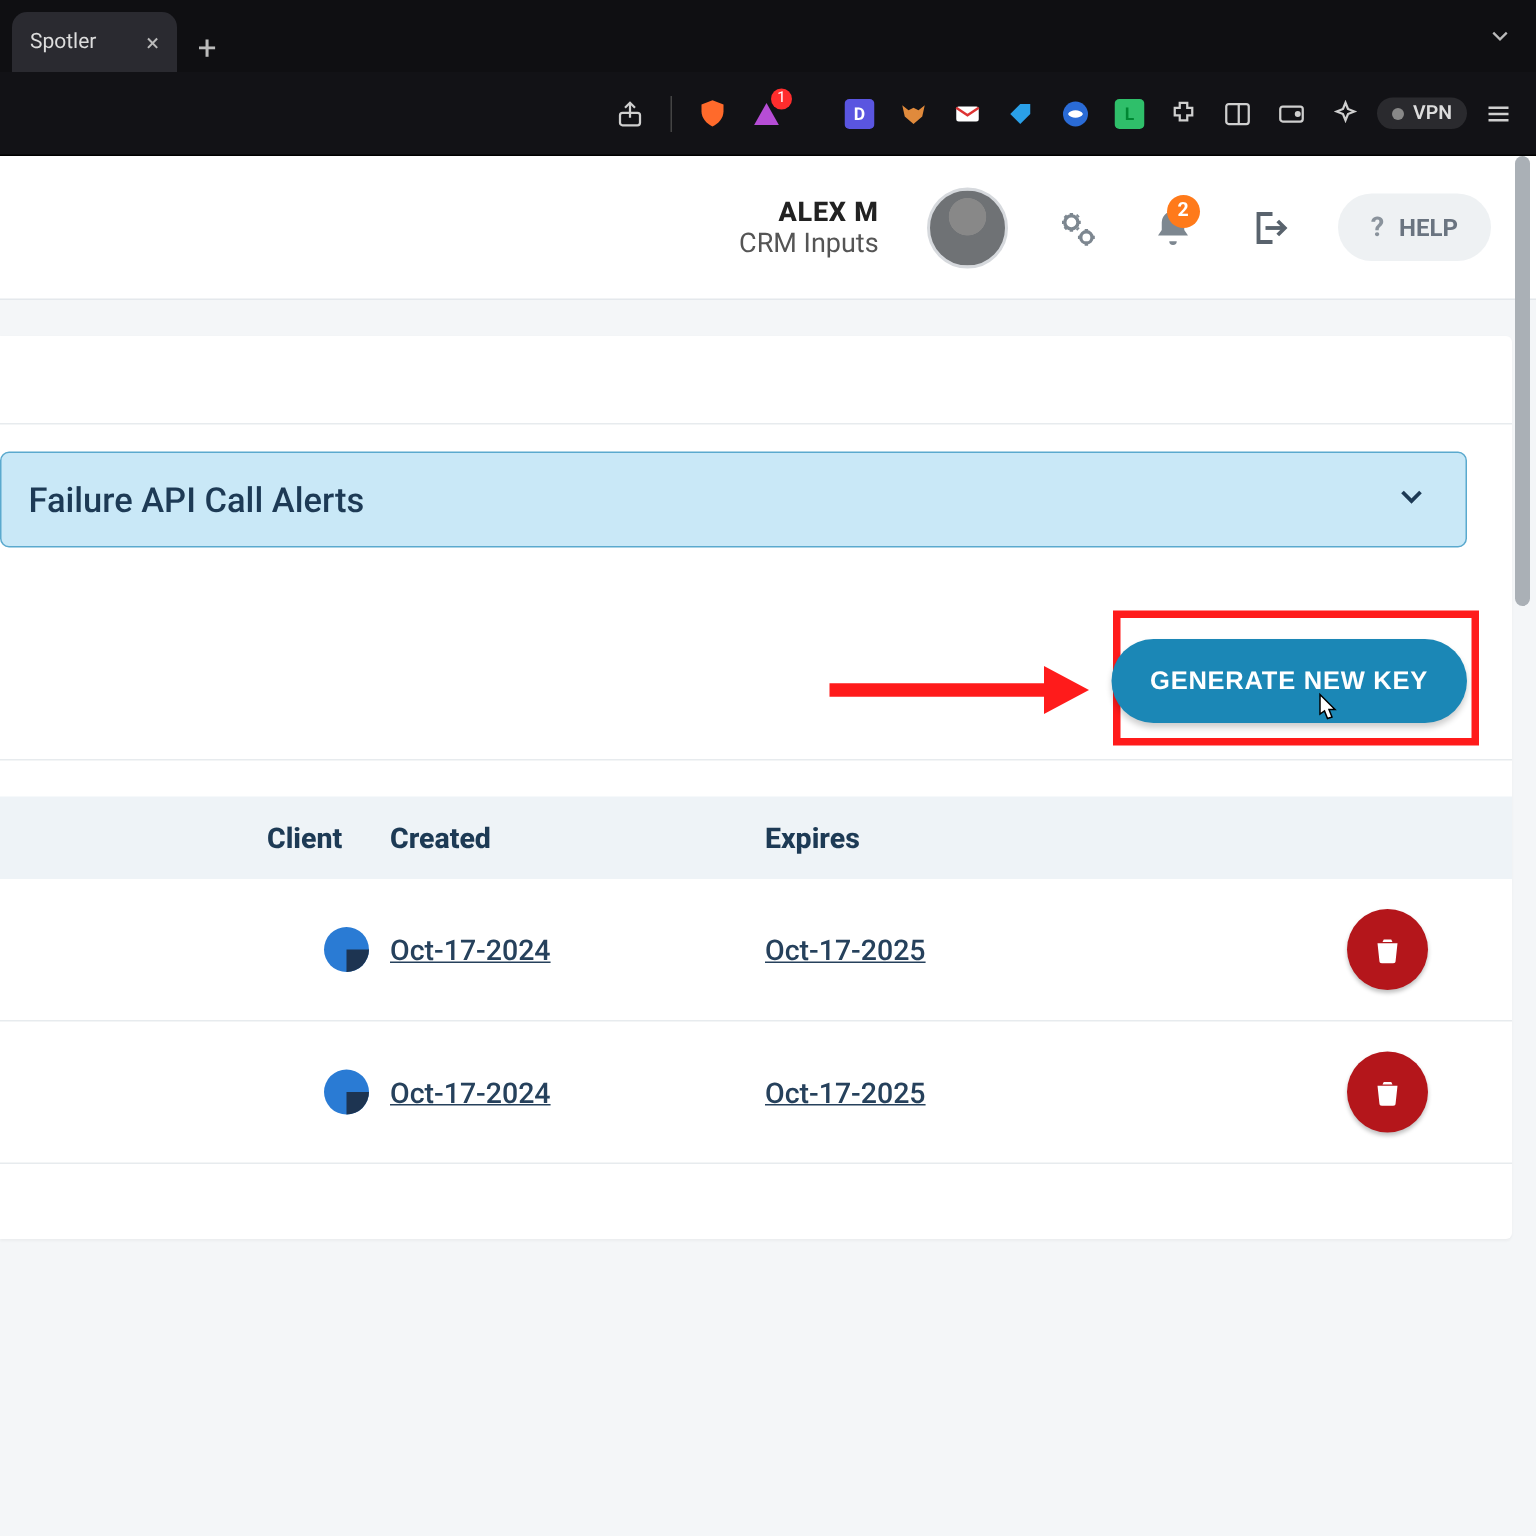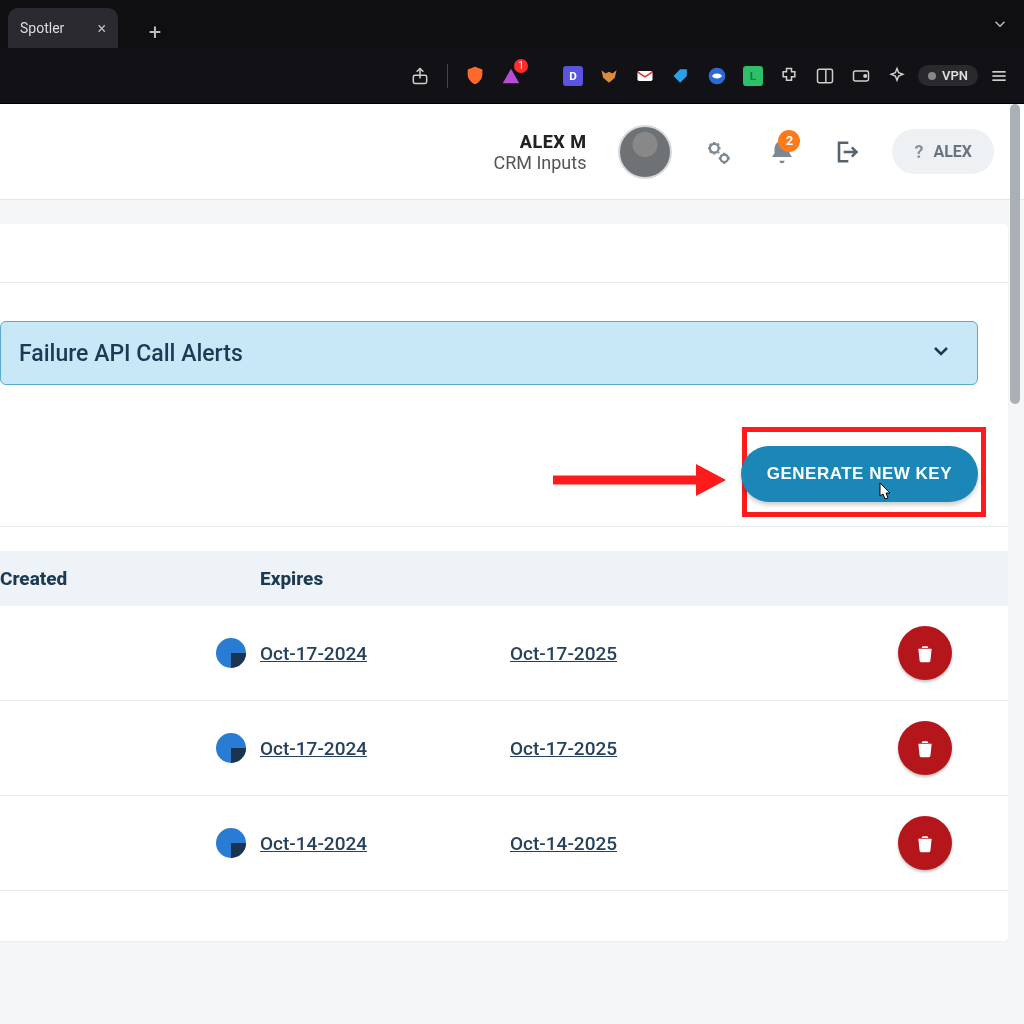--- a/index.html
+++ b/index.html
@@ -1,20 +1,20 @@
 <!DOCTYPE html>
 <html><head>
 <meta charset="utf-8">
 <style>
   * { box-sizing: border-box; margin: 0; padding: 0; }
   html, body { width: 1024px; height: 1024px; overflow: hidden; font-family: -apple-system, BlinkMacSystemFont, "Segoe UI", Roboto, Arial, sans-serif; background:#f3f5f7; }
 
   
   .browser-chrome { background:#1f1f23; color:#ddd; width:100%; }
-  .tab-strip { height:48px; display:flex; align-items:flex-end; padding:0 8px; gap:21px; background:#0f0f12; }
+  .tab-strip { height:48px; display:flex; align-items:flex-end; padding:0 8px; gap:4px; background:#0f0f12; }
   .tab { background:#2a2a30; height:40px; width:110px; border-radius:10px 10px 0 0; display:flex; align-items:center; padding:0 12px; font-size:14px; color:#ddd; }
   .tab .close { margin-left:auto; font-size:16px; color:#bbb; }
   .new-tab { width:32px; height:32px; display:flex; align-items:center; justify-content:center; color:#bbb; font-size:22px; }
   .tab-strip .spacer { flex:1; }
   .tab-strip .dropdown-caret { width:32px; height:48px; display:flex; align-items:center; justify-content:center; color:#bbb; }
   .toolbar { height:56px; display:flex; align-items:center; justify-content:flex-end; padding:0 10px; gap:6px; background:#121216; border-bottom:1px solid #000; }
   .tb-icon { width:30px; height:30px; display:flex; align-items:center; justify-content:center; border-radius:6px; position:relative; }
   .tb-sep { width:1px; height:24px; background:#444; margin:0 6px; }
   .tb-icon svg { display:block; }
   .vpn-pill { display:flex; align-items:center; gap:6px; background:#2a2a2e; border-radius:16px; padding:3px 10px; color:#ddd; font-size:13px; font-weight:600; }
@@ -30,21 +30,21 @@
   .user-block { text-align:right; margin-right:4px; }
   .user-name { font-weight:800; font-size:18px; color:#222; letter-spacing:.5px; }
   .user-sub { font-size:18px; color:#555; }
   .avatar { width:54px; height:54px; border-radius:50%; background:radial-gradient(circle at 50% 35%, #888 0 30%, #6f7275 31% 100%); border:2px solid #d6d9dd; }
   .hicon { width:36px; height:36px; display:flex; align-items:center; justify-content:center; color:#7d8790; cursor:pointer; position:relative; }
   .notif-badge { position:absolute; top:-4px; left:14px; background:#ff7a1a; color:#fff; width:22px; height:22px; border-radius:50%; font-size:13px; font-weight:700; display:flex; align-items:center; justify-content:center; }
   .help-btn { background:#eef1f3; border-radius:24px; padding:12px 22px; display:flex; align-items:center; gap:10px; color:#6a7480; font-weight:700; font-size:16px; cursor:pointer; }
 
   .content { padding: 0 16px 0 0; }
   .card { background:#fff; margin:24px 0 0 0; padding:40px 0 50px 0; box-shadow:0 1px 2px rgba(0,0,0,.04); border-radius:0 4px 4px 0; }
-  .card-inner { border-top:1px solid #e7ebee; margin-top:18px; padding-top:38px; }
+  .card-inner { border-top:1px solid #e7ebee; margin-top:18px; padding-top:18px; }
 
   .collapse-bar { margin:0 30px 0 0; background:#c9e8f7; border:1px solid #5aa9ce; border-radius:6px; height:64px; display:flex; align-items:center; padding:0 24px 0 18px; cursor:pointer; }
   .collapse-bar .title { color:#1d3a55; font-size:23px; font-weight:500; }
   .collapse-bar .chev { margin-left:auto; color:#1d3a55; }
 
   .gen-row { display:flex; justify-content:flex-end; padding:28px 30px 24px 0; border-bottom:1px solid #e7ebee; position:relative;margin-top:33px; }
   .gen-btn { background:#1b87b6; color:#fff; font-weight:700; font-size:17px; letter-spacing:.5px; border:none; border-radius:28px; padding:18px 26px; cursor:pointer; box-shadow:0 3px 4px rgba(0,0,0,.2); position:relative; }
   .gen-btn .cursor-ptr { position:absolute; left:56%; top:62%; }
   .red-frame { position:absolute; border:5px solid #ff1b1b; width:244px; height:90px; right:22px; top:9px; pointer-events:none; }
   .red-arrow { position:absolute; right:280px; top:42px; pointer-events:none; }
@@ -198,21 +198,21 @@
     </div>
     <div class="hicon">
       <svg width="28" height="28" viewBox="0 0 24 24" fill="none" stroke="#59636d" stroke-width="2.2">
           <path d="M14 4H6v16h8"></path>
           <path d="M10 12h10"></path>
           <path d="M17 8l4 4-4 4"></path>
         </svg>
     </div>
     <div class="help-btn">
       <span style="font-size:18px;color:#8a939c;">?</span>
-      <span>ALEX</span>
+      <span>HELP</span>
     </div>
   </div>
 
   <div class="content">
     <div class="card">
       <div class="card-inner">
 
         <div class="collapse-bar">
           <span class="title">Failure API Call Alerts</span>
           <span class="chev">
@@ -233,20 +233,21 @@
             <span class="cursor-ptr">
               <svg width="20" height="24" viewBox="0 0 20 24">
                   <path d="M6 2v13l3-2 2 5 3-1-2-5h4z" fill="#fff" stroke="#000" stroke-width="1"></path>
                 </svg>
             </span>
           </button>
         </div>
 
         <div class="tbl">
           <div class="thead">
+            <div class="th client">Client</div>
             <div class="th created">Created</div>
             <div class="th expires">Expires</div>
             <div></div>
           </div>
 
           <div class="trow">
             <div class="client-cell">
               <span class="client-icon">
                 <svg width="34" height="34" viewBox="0 0 34 34">
                     <circle cx="17" cy="17" r="15" fill="#2a7bd4"></circle>
@@ -278,37 +279,18 @@
             <div class="td">Oct-17-2025</div>
             <div class="del-cell">
               <div class="del-btn">
                 <svg width="20" height="22" viewBox="0 0 24 24" fill="#fff">
                     <path d="M4 7h16l-1.5 14a2 2 0 0 1-2 2h-9a2 2 0 0 1-2-2zM9 4h6l1 2H8z"></path>
                   </svg>
               </div>
             </div>
           </div>
 
-          <div class="trow">
-            <div class="client-cell">
-              <span class="client-icon">
-                <svg width="34" height="34" viewBox="0 0 34 34">
-                    <circle cx="17" cy="17" r="15" fill="#2a7bd4"></circle>
-                    <path d="M17 17h15a15 15 0 0 1-15 15z" fill="#1d3451"></path>
-                  </svg>
-              </span>
-            </div>
-            <div class="td">Oct-14-2024</div>
-            <div class="td">Oct-14-2025</div>
-            <div class="del-cell">
-              <div class="del-btn">
-                <svg width="20" height="22" viewBox="0 0 24 24" fill="#fff">
-                    <path d="M4 7h16l-1.5 14a2 2 0 0 1-2 2h-9a2 2 0 0 1-2-2zM9 4h6l1 2H8z"></path>
-                  </svg>
-              </div>
-            </div>
-          </div>
 
         </div>
       </div>
     </div>
   </div>
 </div>
 
 </body></html>

